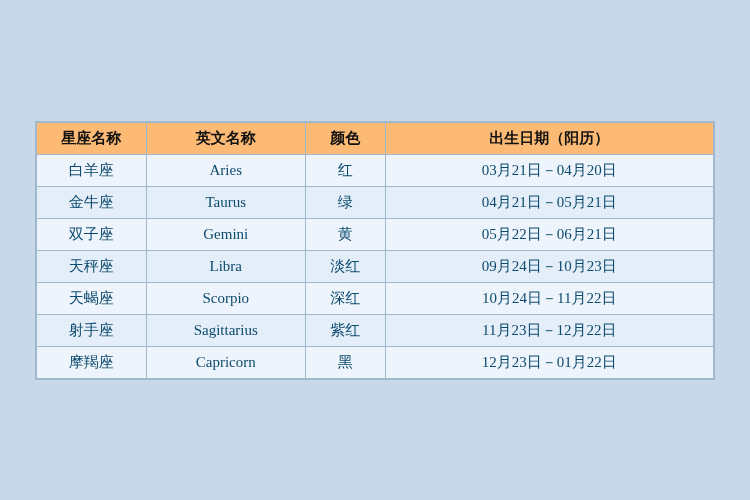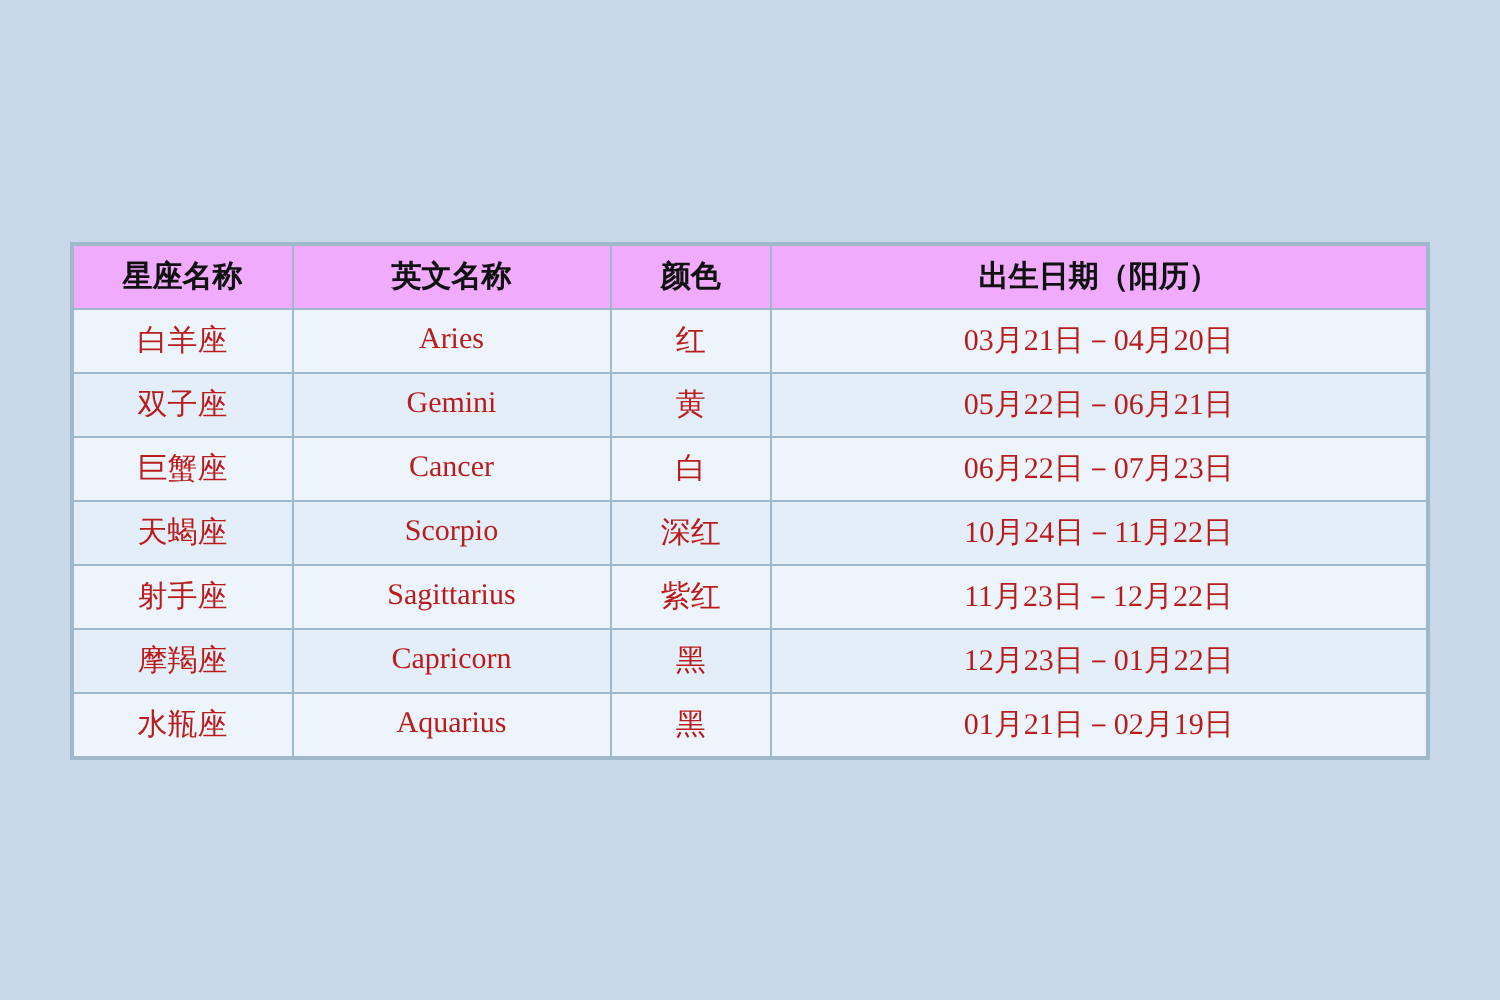--- a/index.html
+++ b/index.html
@@ -27,25 +27,25 @@
     table {
       width: 100%;
       border-collapse: collapse;
     }
 
     th, td {
       border: 1px solid #a0b8cc;
       text-align: center;
       padding: 6px 4px;
       font-size: 15px;
-      color: #b91c1c;
+      color: #0c4a6e;
     }
 
     thead th {
-      background-color: #f0abfc;
+      background-color: #fdba74;
       font-weight: bold;
       font-size: 15px;
       color: #111;
     }
 
     tbody tr {
       background-color: #eef4fb;
     }
 
     tbody tr:nth-child(even) {
@@ -71,50 +71,50 @@
       </tr>
     </thead>
     <tbody id="table-body">
     <tr>
           <td>白羊座</td>
           <td>Aries</td>
           <td>红</td>
           <td>03月21日－04月20日</td>
         </tr>
         <tr>
+          <td>金牛座</td>
+          <td>Taurus</td>
+          <td>绿</td>
+          <td>04月21日－05月21日</td>
+        </tr>
+        <tr>
           <td>双子座</td>
           <td>Gemini</td>
           <td>黄</td>
           <td>05月22日－06月21日</td>
         </tr>
         <tr>
-          <td>巨蟹座</td>
-          <td>Cancer</td>
-          <td>白</td>
-          <td>06月22日－07月23日</td>
+          <td>天秤座</td>
+          <td>Libra</td>
+          <td>淡红</td>
+          <td>09月24日－10月23日</td>
         </tr>
         <tr>
           <td>天蝎座</td>
           <td>Scorpio</td>
           <td>深红</td>
           <td>10月24日－11月22日</td>
         </tr>
         <tr>
           <td>射手座</td>
           <td>Sagittarius</td>
           <td>紫红</td>
           <td>11月23日－12月22日</td>
         </tr>
         <tr>
           <td>摩羯座</td>
           <td>Capricorn</td>
           <td>黑</td>
           <td>12月23日－01月22日</td>
         </tr>
-        <tr>
-          <td>水瓶座</td>
-          <td>Aquarius</td>
-          <td>黑</td>
-          <td>01月21日－02月19日</td>
-        </tr>
       </tbody>
   </table>
 </div>
 
 </body></html>

